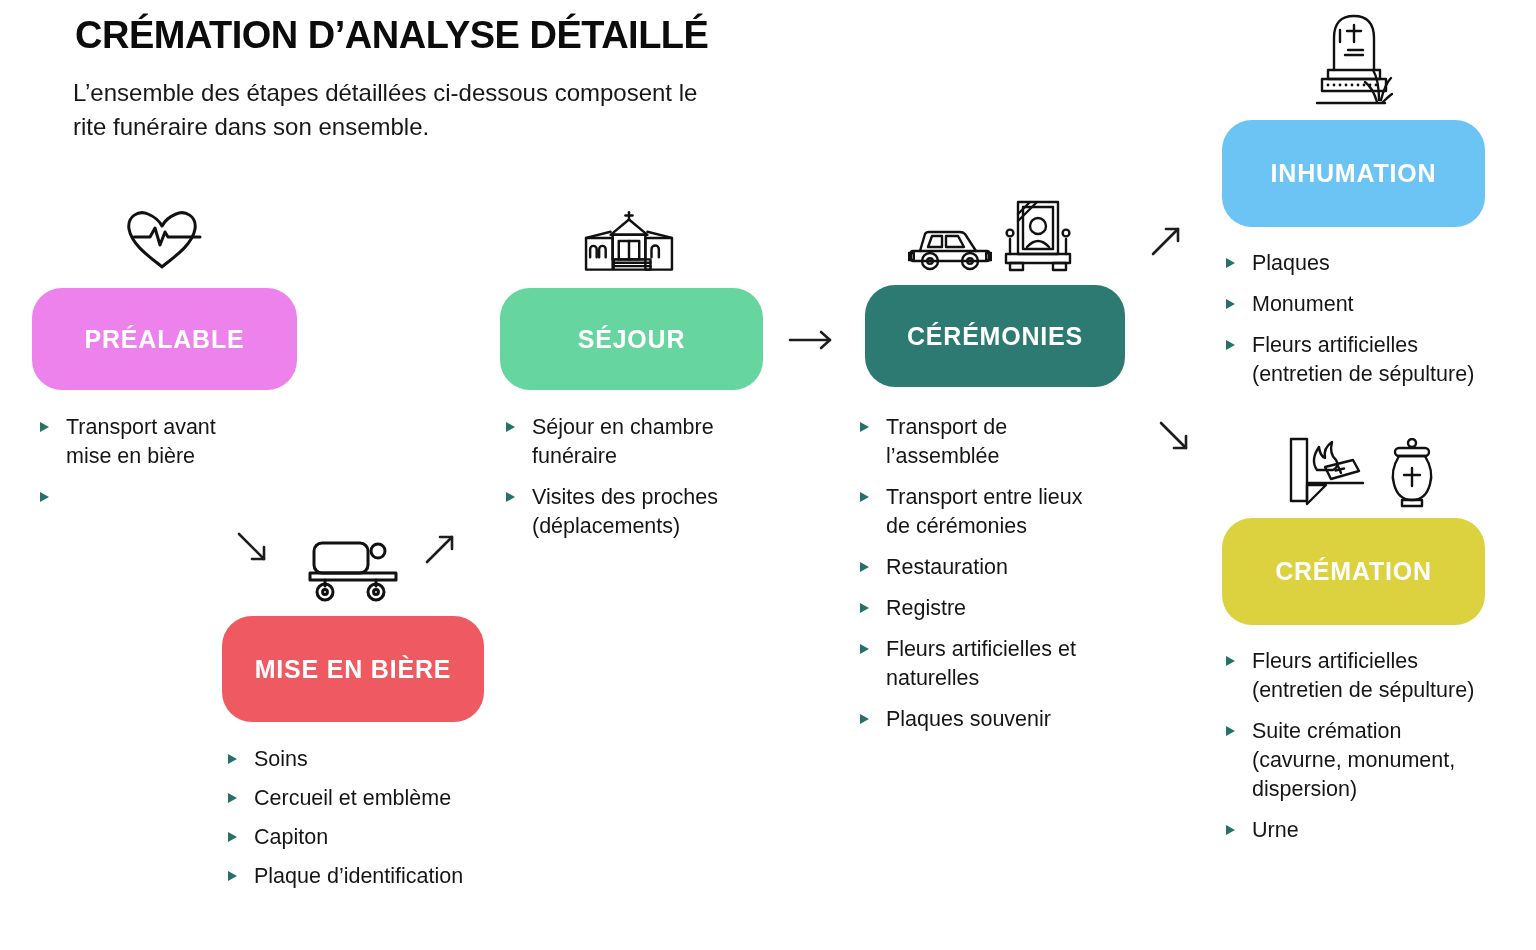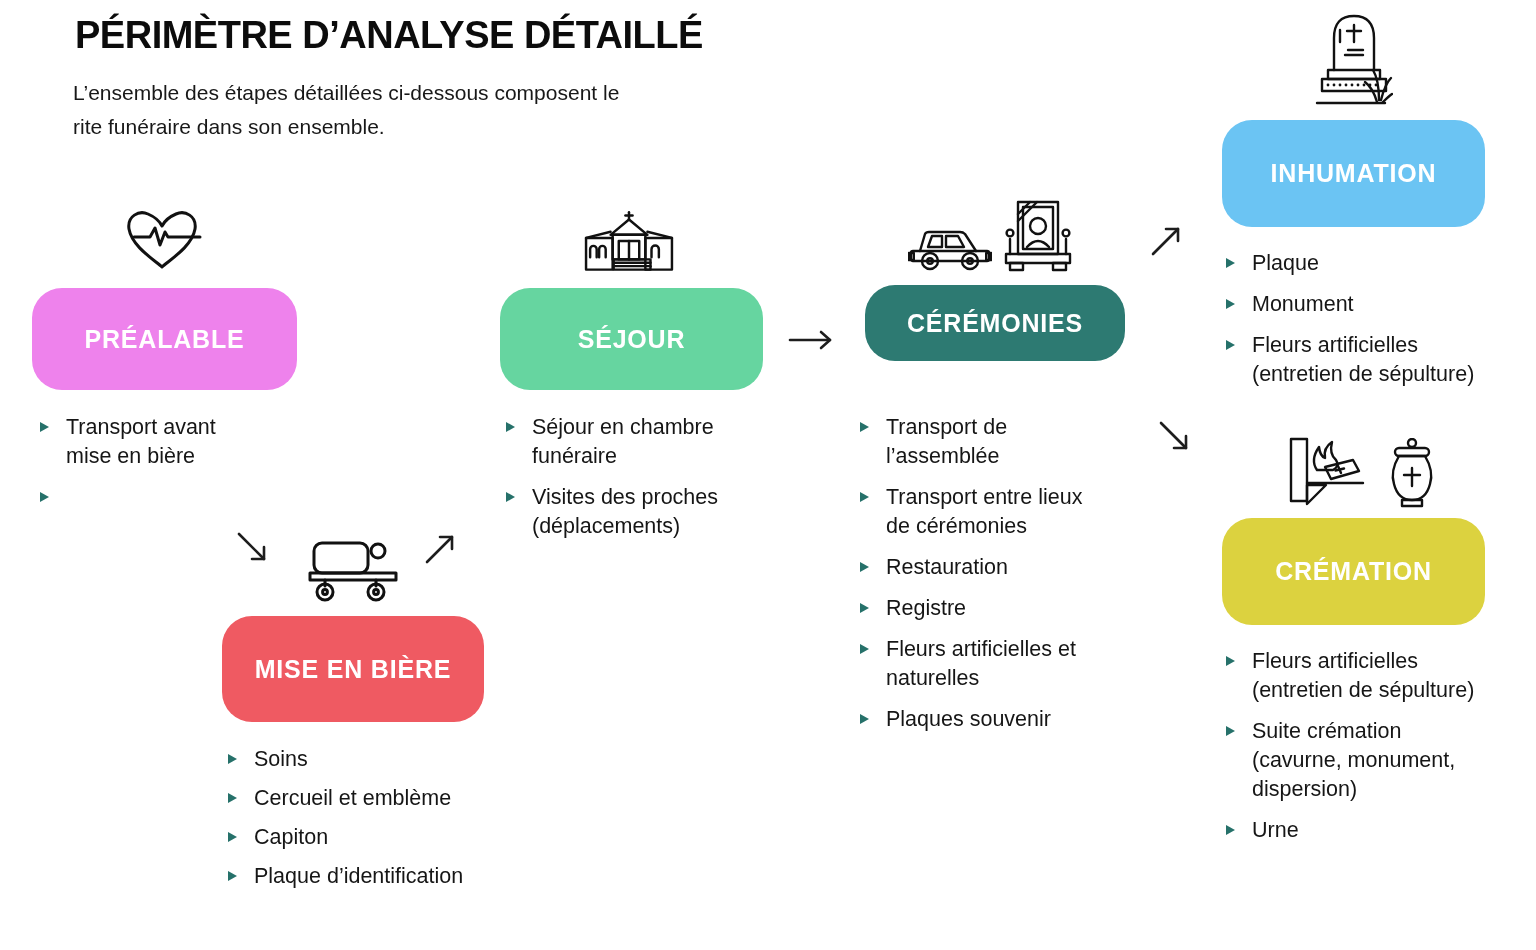--- a/index.html
+++ b/index.html
@@ -5,21 +5,21 @@
   html,body{margin:0;padding:0;background:#ffffff;}
   .canvas{
     position:relative;width:1536px;height:950px;background:#ffffff;overflow:hidden;
     font-family:"Liberation Sans", sans-serif;color:#151515;
   }
   .abs{position:absolute;}
   .title{
     font-size:38px;font-weight:800;letter-spacing:-0.5px;color:#0c0c0c;white-space:pre-line;
   }
   .subtitle{
-    font-size:21px;line-height:34px;color:#181818;white-space:pre-line;
+    font-size:24px;line-height:34px;color:#181818;white-space:pre-line;
   }
   .pill{
     position:absolute;border-radius:30px;display:flex;align-items:center;justify-content:center;
     color:#ffffff;font-weight:700;font-size:25px;letter-spacing:0.8px;text-align:right;
   }
   ul.list{
     position:absolute;list-style:none;margin:0;padding:0;display:flex;flex-direction:column;
   }
   ul.list li{
     display:flex;align-items:flex-start;font-size:21.5px;line-height:29px;color:#161616;
@@ -33,21 +33,21 @@
   svg{display:block;}
   .ic{stroke:#111111;fill:none;stroke-width:3;stroke-linecap:round;stroke-linejoin:round;}
   .ic-thin{stroke:#111111;fill:none;stroke-width:2.4;stroke-linecap:round;stroke-linejoin:round;}
   .arrow{stroke:#1d1d1d;fill:none;stroke-width:2.6;stroke-linecap:round;stroke-linejoin:round;}
 </style>
 </head>
 <body>
 
 <div class="canvas">
 
-  <div class="abs title" style="left:75px;top:14px;">PÉRIMÈTRE D’ANALYSE DÉTAILLÉ</div>
+  <div class="abs title" style="left:75px;top:14px;">CRÉMATION D’ANALYSE DÉTAILLÉ</div>
   <div class="abs subtitle" style="left:73px;top:76px;">L’ensemble des étapes détaillées ci-dessous composent le
 rite funéraire dans son ensemble.</div>
 
   <div class="abs" style="left:122px;top:206px;">
     <svg width="80" height="68" viewBox="0 0 80 66">
       <path class="ic" stroke-width="3.4" d="M40 60 C34 54 10 40 7 22 C5 9 17 3 26 7 C33 10 38 15 40 19 C42 15 47 10 54 7 C63 3 75 9 73 22 C70 40 46 54 40 60 Z"></path>
       <polyline class="ic" stroke-width="3" points="12,30 28,30 33,21 38,38 43,25 46,30 78,30"></polyline>
     </svg>
   </div>
   <div class="pill" style="left: 32px; top: 288px; width: 265px; height: 102px; background: rgb(238, 130, 236);">PRÉALABLE</div>
@@ -173,21 +173,21 @@
       <path class="ic-thin" d="M27 47 Q38 35 49 47"></path>
       <rect class="ic-thin" x="6" y="54" width="64" height="9"></rect>
       <rect class="ic-thin" x="10" y="63" width="13" height="7"></rect>
       <rect class="ic-thin" x="53" y="63" width="13" height="7"></rect>
       <line class="ic-thin" stroke-width="4" x1="10" y1="39" x2="10" y2="54"></line>
       <circle class="ic-thin" cx="10" cy="33" r="3.4"></circle>
       <line class="ic-thin" stroke-width="4" x1="66" y1="39" x2="66" y2="54"></line>
       <circle class="ic-thin" cx="66" cy="33" r="3.4"></circle>
     </svg>
   </div>
-  <div class="pill" style="left: 865px; top: 285px; width: 260px; height: 76px; background: rgb(45, 122, 114);">CÉRÉMONIES</div>
+  <div class="pill" style="left: 865px; top: 285px; width: 260px; height: 102px; background: rgb(45, 122, 114);">CÉRÉMONIES</div>
   <ul class="list gap12" style="left:860px;top:413px;width:260px;">
     <li>
         <span class="tri"></span>
         <span class="li-text">Transport de
 l’assemblée</span>
       </li>
     <li>
         <span class="tri"></span>
         <span class="li-text">Transport entre lieux
 de cérémonies</span>
@@ -249,21 +249,21 @@
       <path class="ic-thin" d="M62 94 Q58 80 50 74"></path>
       <path class="ic-thin" d="M64 92 Q64 72 58 62"></path>
       <path class="ic-thin" d="M66 92 Q70 76 76 70"></path>
       <path class="ic-thin" d="M68 94 Q74 88 77 86"></path>
     </svg>
   </div>
   <div class="pill" style="left: 1222px; top: 120px; width: 263px; height: 107px; background: rgb(107, 196, 243);">INHUMATION</div>
   <ul class="list gap12" style="left:1226px;top:249px;width:290px;">
     <li>
         <span class="tri"></span>
-        <span class="li-text">Plaque</span>
+        <span class="li-text">Plaques</span>
       </li>
     <li>
         <span class="tri"></span>
         <span class="li-text">Monument</span>
       </li>
     <li>
         <span class="tri"></span>
         <span class="li-text">Fleurs artificielles
 (entretien de sépulture)</span>
       </li>

